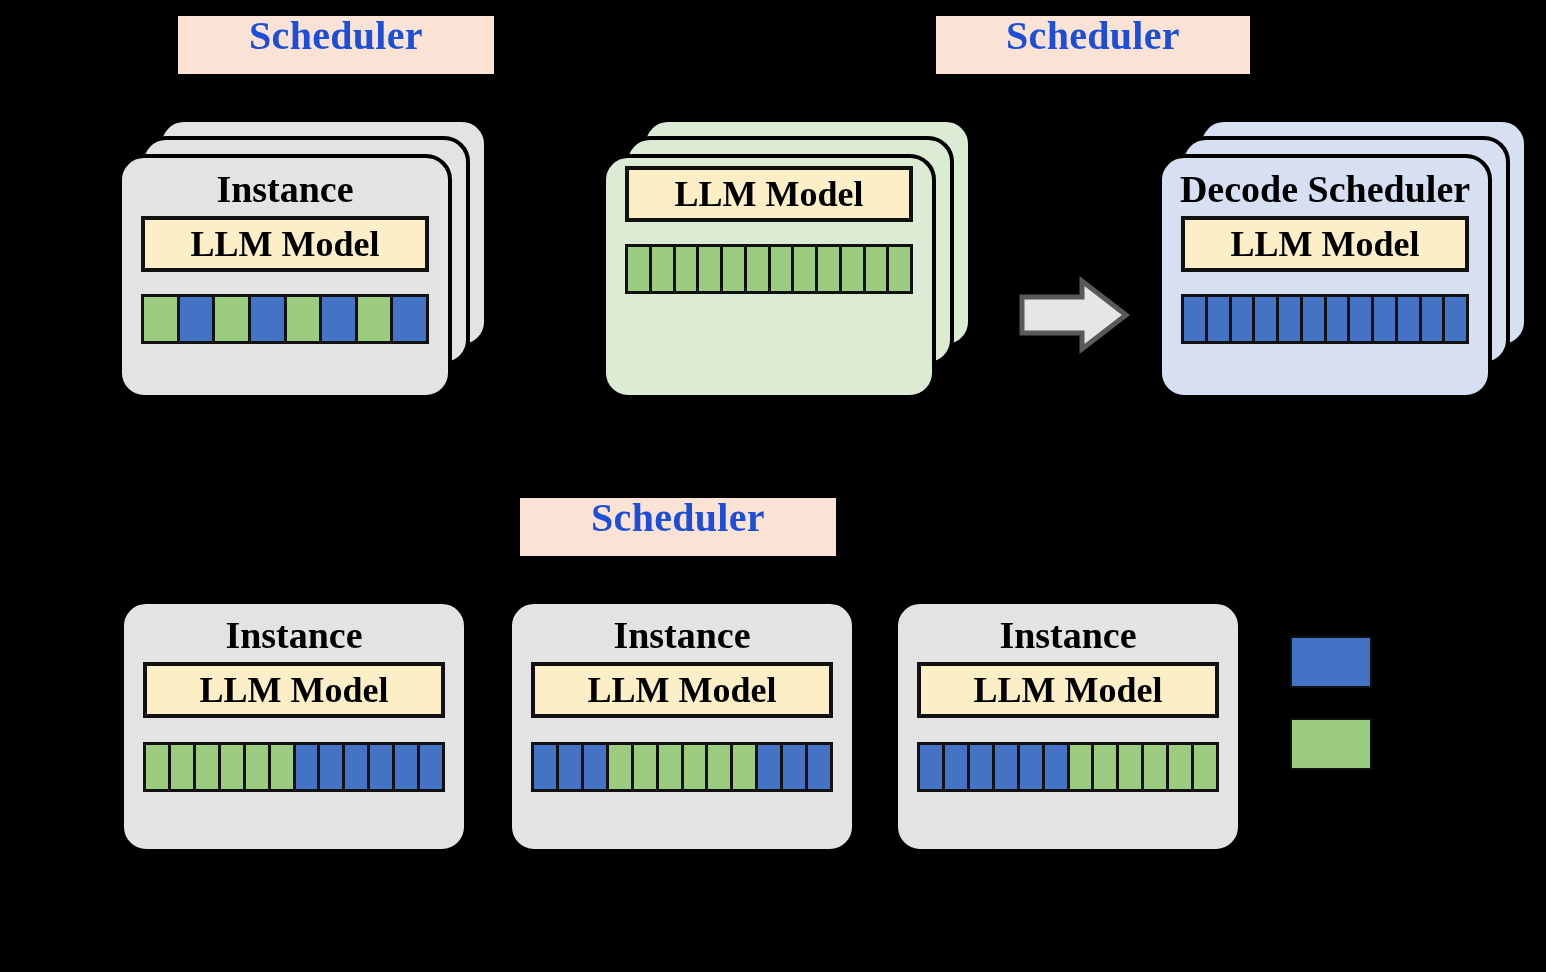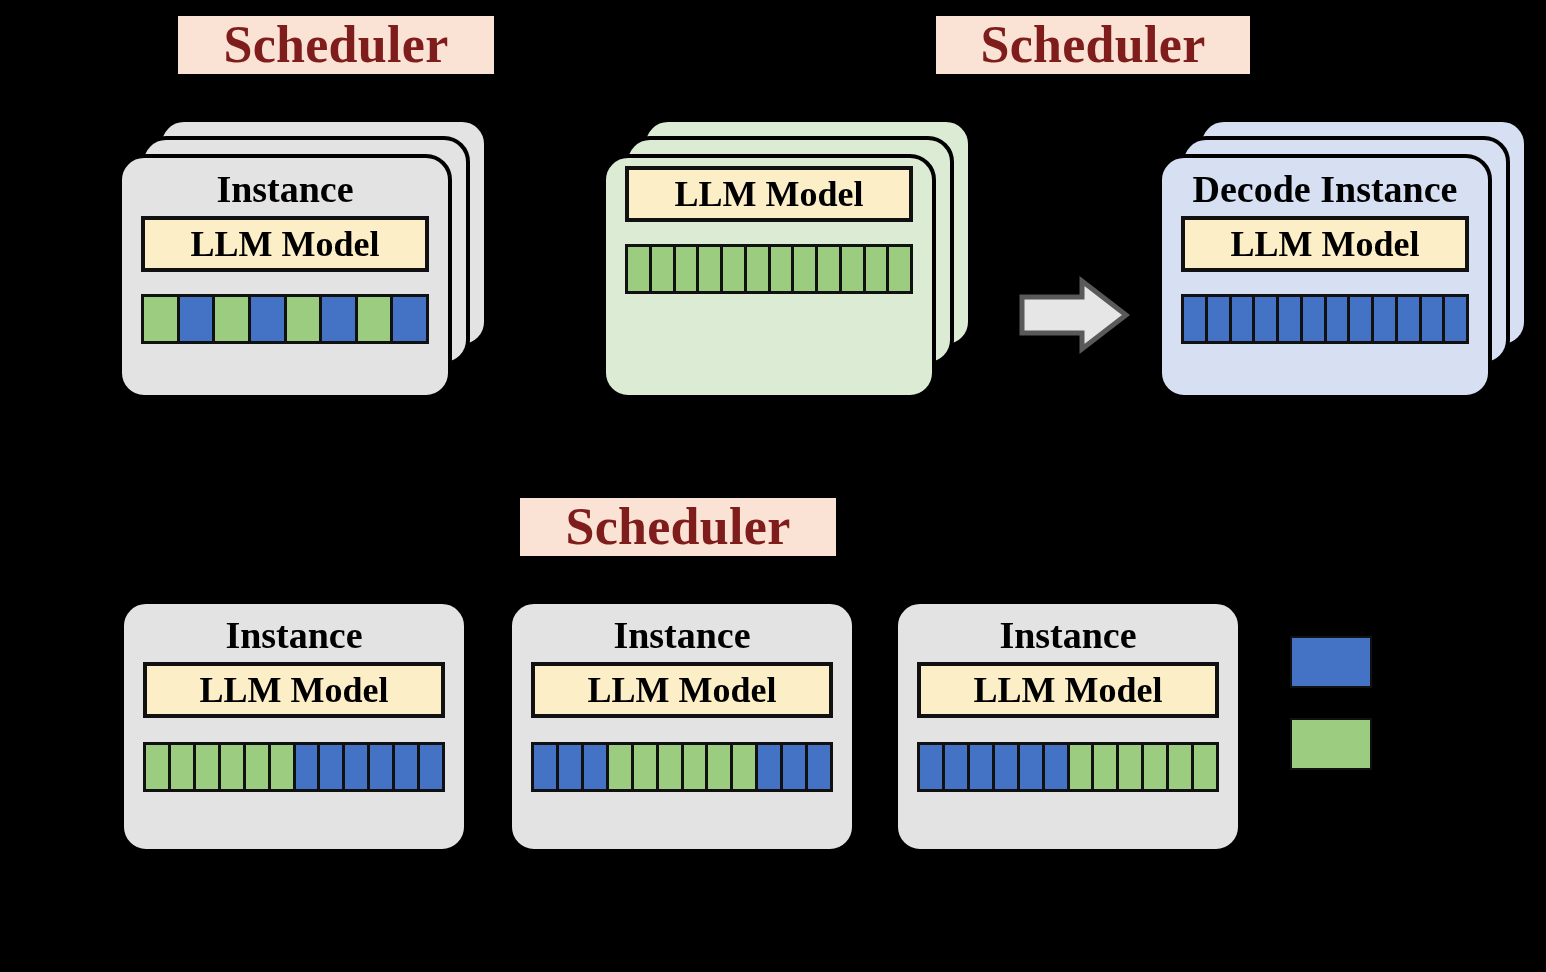--- a/index.html
+++ b/index.html
@@ -3,25 +3,25 @@
 <meta charset="utf-8">
 <style>
   html,body{margin:0;padding:0;background:#000;}
   body{width:1546px;height:972px;overflow:hidden;
        font-family:"Liberation Serif","DejaVu Serif",serif;}
   #stage{position:relative;width:1546px;height:972px;background:#000;}
 
   .sched{
     position:absolute;
     background:#FAE3D5;
-    color:#7f1d1d;
+    color:#1d4ed8;
     font-weight:700;
-    font-size:52px;
+    font-size:40px;
     line-height:1;
-    display:flex;align-items:center;justify-content:center;
+    display:flex;justify-content:center;
     letter-spacing:.3px;
   }
 
   
   .stack{position:absolute;}
   .sheet{
     position:absolute;
     border:4px solid #000;
     border-radius:26px;
     box-sizing:border-box;
@@ -162,21 +162,21 @@
           <div class="blk" style="background: rgb(155, 204, 128);"></div>
           <div class="blk" style="background: rgb(155, 204, 128);"></div>
         </div>
     </div>
   </div>
 
   <div class="stack" style="left:1158px;top:118px;">
     <div class="sheet t-blue" style="left:40px;top:0px;width:330px;height:230px;"></div>
     <div class="sheet t-blue" style="left:22px;top:18px;width:330px;height:230px;"></div>
     <div class="card t-blue" style="left:0px;top:36px;width:334px;height:245px;">
-      <div class="title">Decode Instance</div>
+      <div class="title">Decode Scheduler</div>
       <div class="model" style="width:288px;height:56px;margin-top:8px;">
         <span>LLM Model</span>
       </div>
       <div class="blocks" style="width:288px;height:50px;margin-top:22px;">
           <div class="blk" style="background: rgb(68, 114, 196);"></div>
           <div class="blk" style="background: rgb(68, 114, 196);"></div>
           <div class="blk" style="background: rgb(68, 114, 196);"></div>
           <div class="blk" style="background: rgb(68, 114, 196);"></div>
           <div class="blk" style="background: rgb(68, 114, 196);"></div>
           <div class="blk" style="background: rgb(68, 114, 196);"></div>

